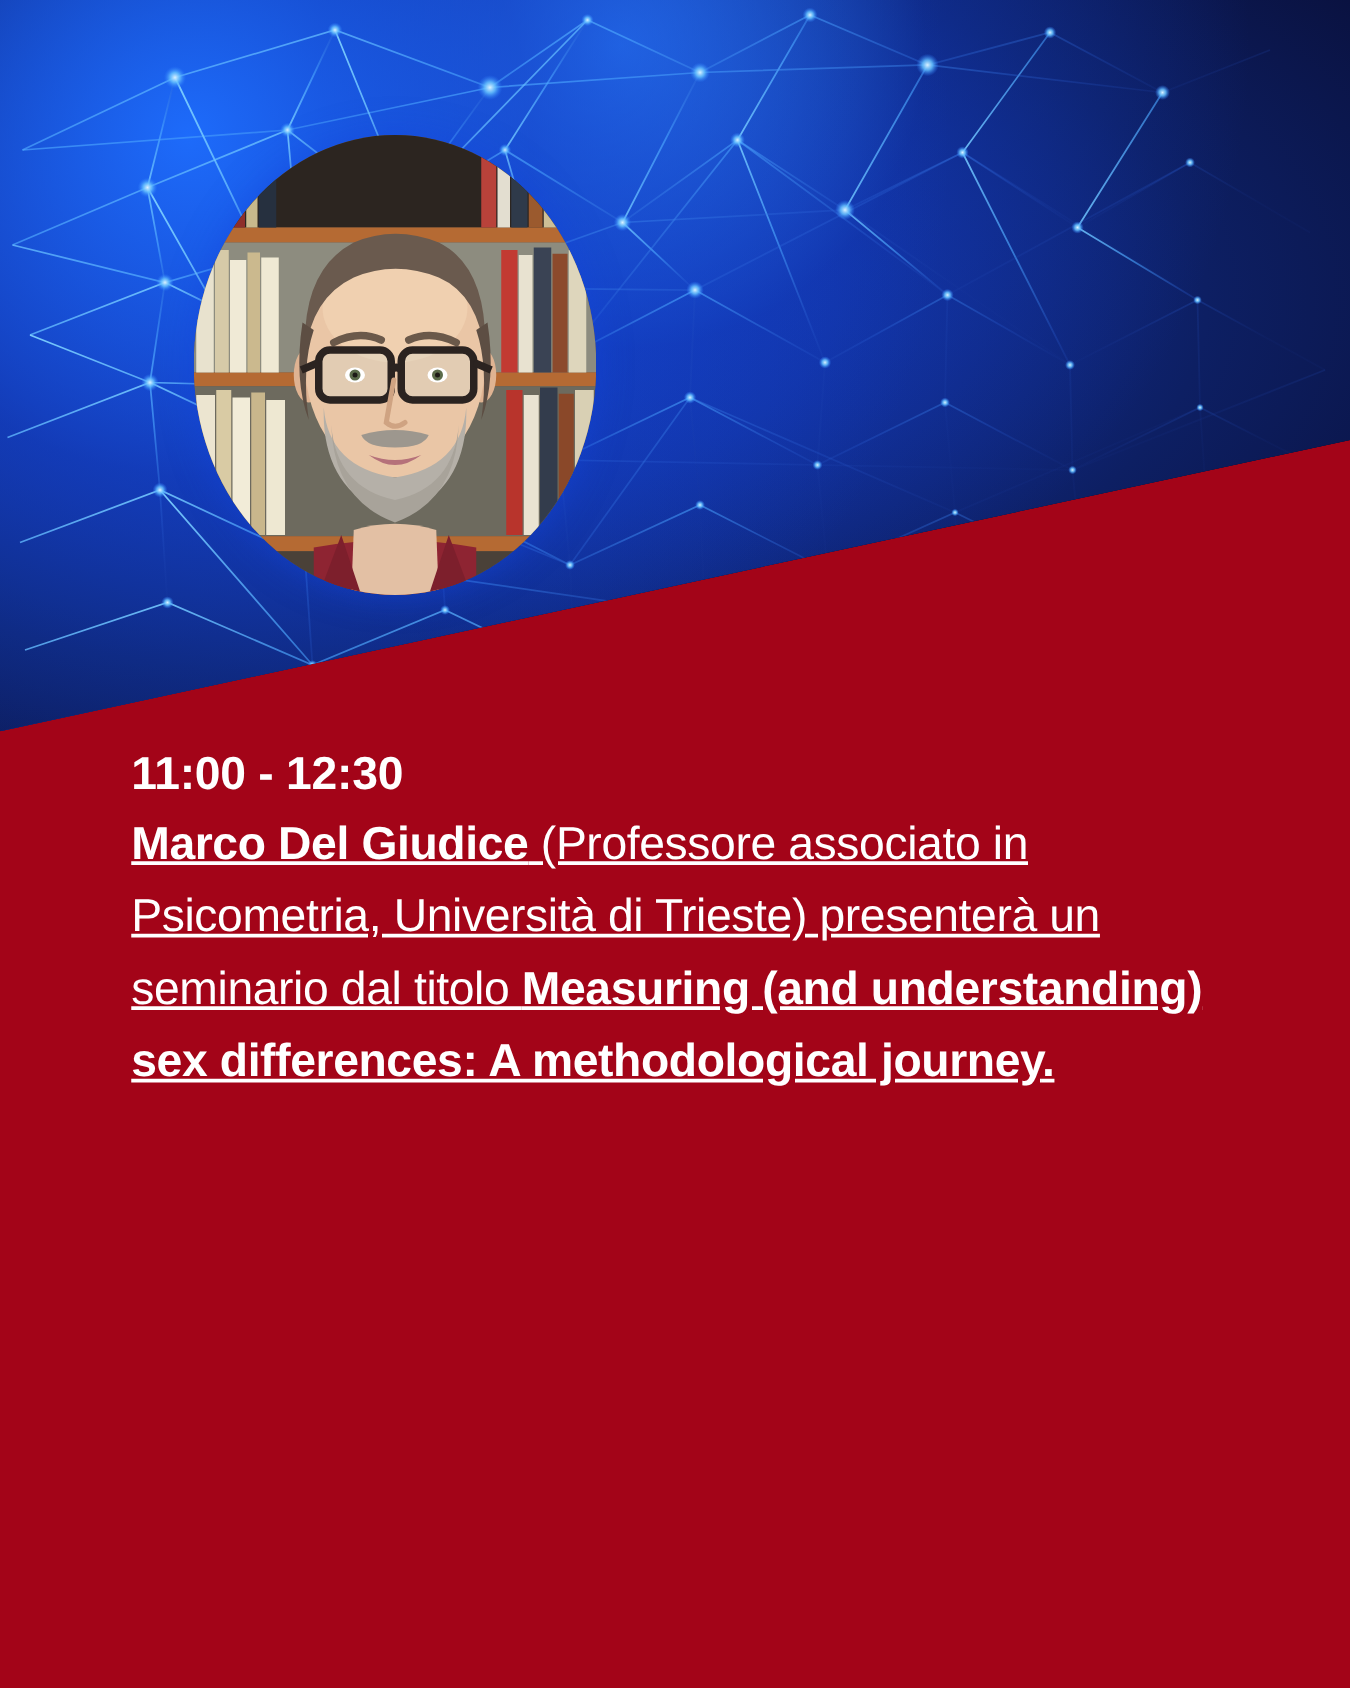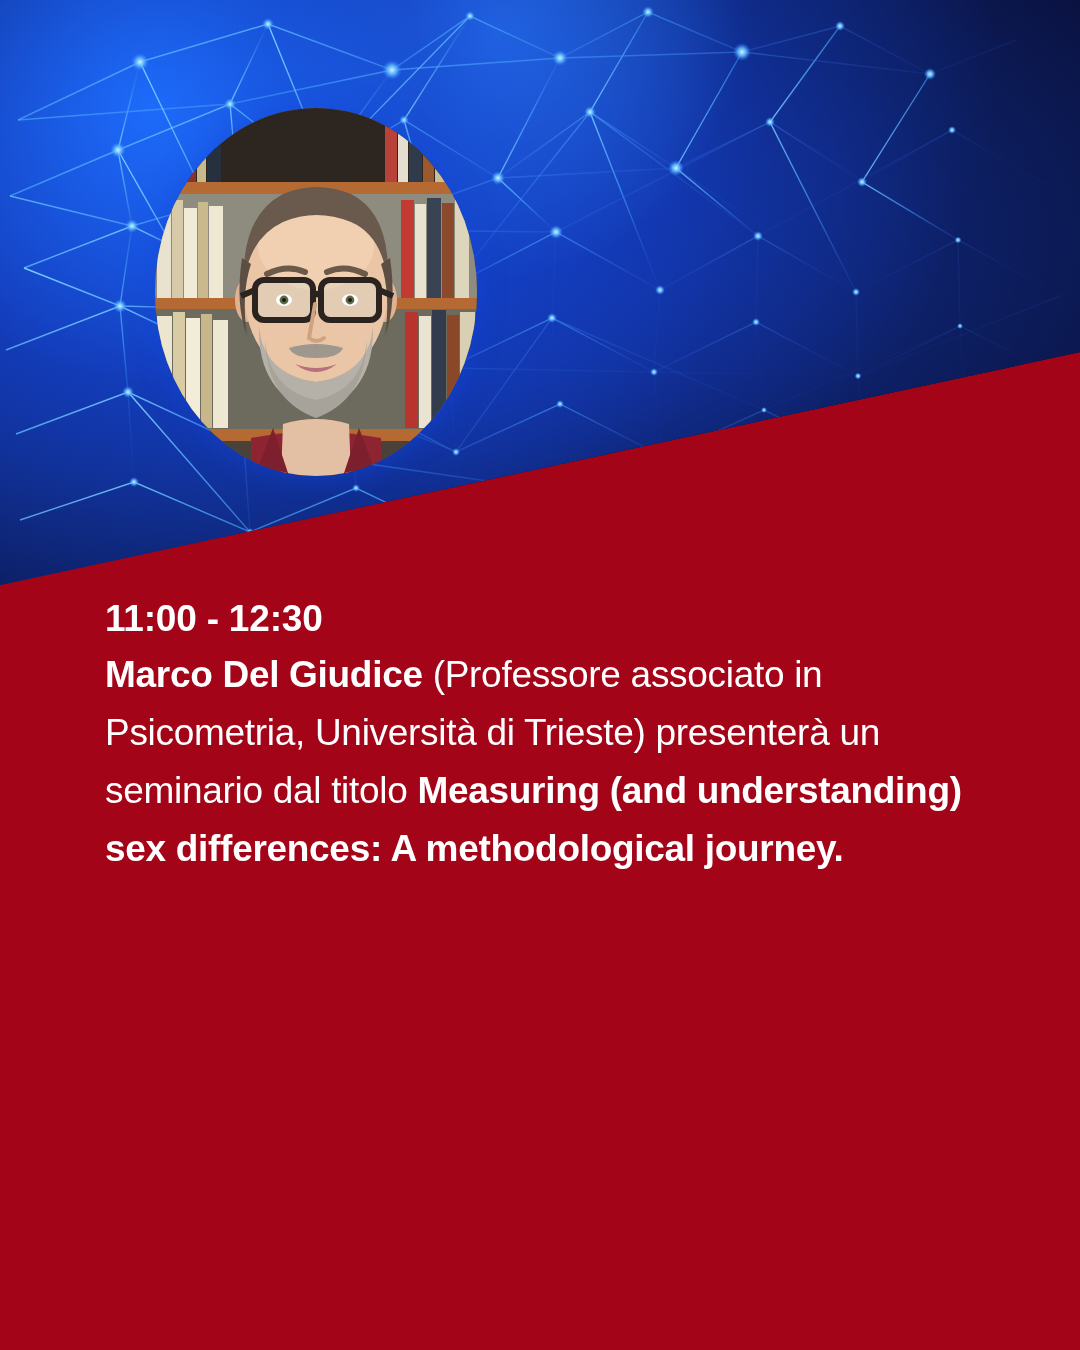--- a/index.html
+++ b/index.html
@@ -65,20 +65,21 @@
     color:#ffffff;
     line-height:54px;
     letter-spacing:-0.2px;
   }
   .body-copy {
     font-size:37px;
     color:#ffffff;
     line-height:58px;
     letter-spacing:-0.3px;
     width:895px;
+    text-decoration:underline;
   }
   .body-copy .b { font-weight:bold; }
   .para-2 { margin-top:0; }
 </style>
 </head>
 <body>
 
 <div class="poster">
 
   <div class="hero">

